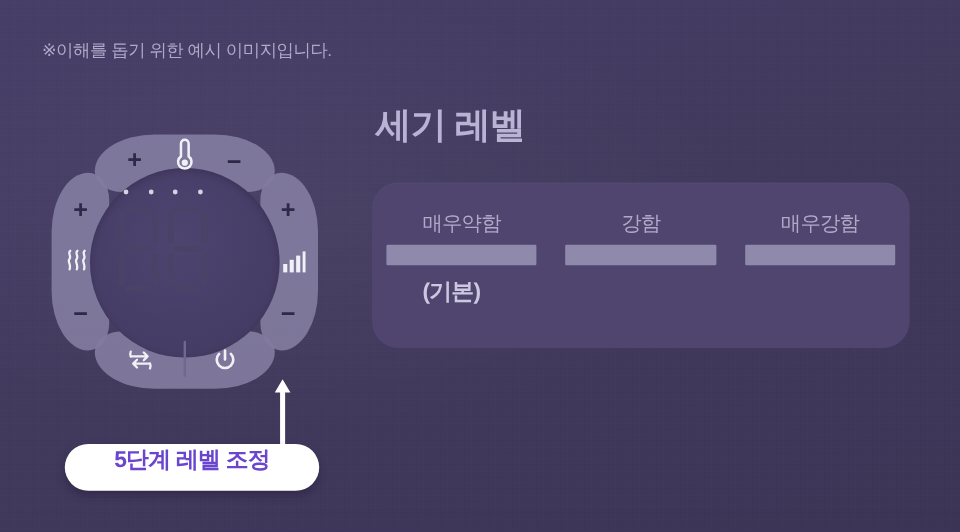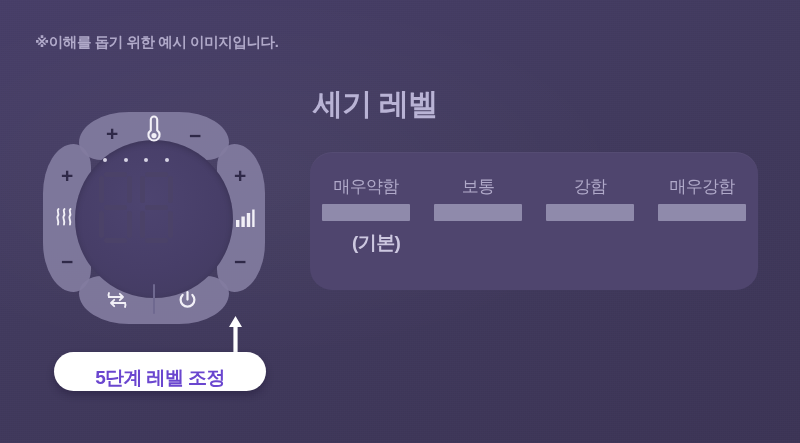--- a/index.html
+++ b/index.html
@@ -30,21 +30,21 @@
       repeating-linear-gradient(0deg, rgba(255,255,255,0.022) 0 1px, rgba(0,0,0,0.022) 1px 2px),
       repeating-linear-gradient(90deg, rgba(255,255,255,0.018) 0 1px, rgba(0,0,0,0.018) 1px 2px);
   }
 
   
   .footnote {
     position: absolute;
     left: 35px;
     top: 33px;
     font-size: 14.5px;
-    font-weight: 700;
+    font-weight: 400;
     letter-spacing: -0.4px;
     color: #b0a9c9;
     white-space: nowrap;
   }
 
   
   .dial {
     position: absolute;
     left: 43px;
     top: 112px;
@@ -224,28 +224,28 @@
     letter-spacing: -0.6px;
     color: #cdc8e0;
     white-space: nowrap;
     margin-left: 20px;
   }
 
   
   .callout-pill {
     position: absolute;
     left: 54px;
-    top: 352px;
+    top: 370px;
     width: 212px;
     height: 39px;
     border-radius: 20px;
     background: #ffffff;
     box-shadow: 0 4px 7px rgba(25,18,48,0.35);
     display: flex;
-    align-items: flex-end;
+    align-items: flex-start;
     justify-content: center;
   }
   .callout-text {
     font-size: 19px;
     font-weight: 700;
     letter-spacing: -0.6px;
     color: #6a46cf;
     white-space: nowrap;
   }
   .callout-arrow {
@@ -360,24 +360,20 @@
 
   <div class="level-panel">
     <div class="level-cols">
 
       <div class="level-col">
         <span class="level-label">매우약함</span>
         <span class="level-bar"></span>
       </div>
 
 
-      <div class="level-col">
-        <span class="level-label">보통</span>
-        <span class="level-bar"></span>
-      </div>
 
       <div class="level-col">
         <span class="level-label">강함</span>
         <span class="level-bar"></span>
       </div>
 
       <div class="level-col">
         <span class="level-label">매우강함</span>
         <span class="level-bar"></span>
       </div>

